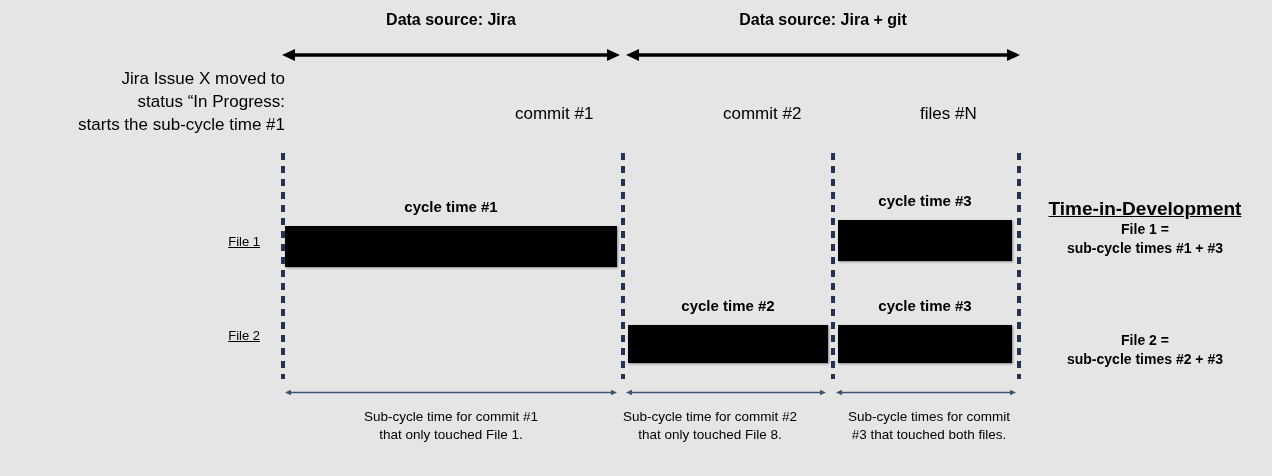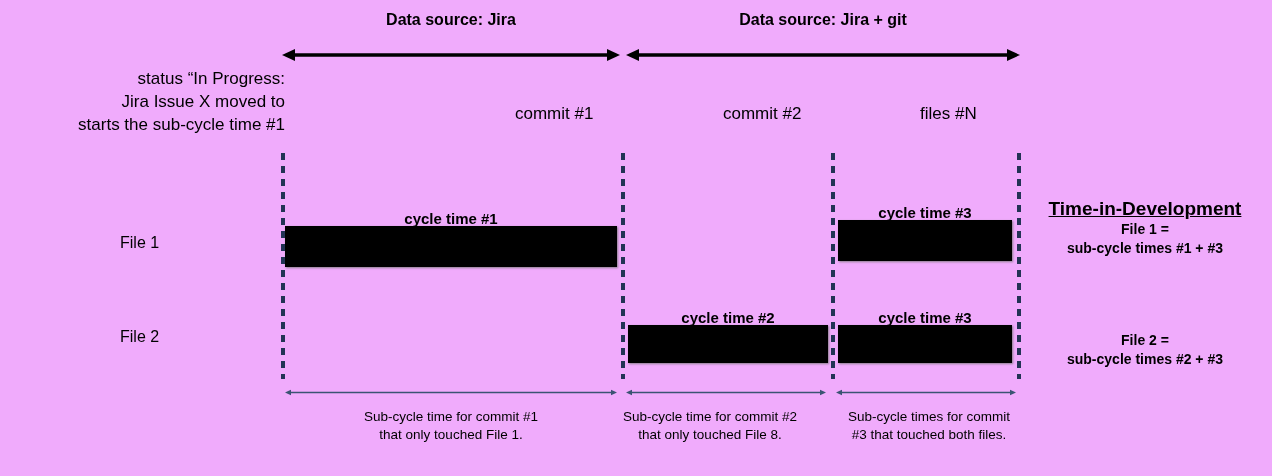--- a/index.html
+++ b/index.html
@@ -8,21 +8,21 @@
     background: #ffffff;
   }
   body {
     font-family: "Liberation Sans", sans-serif;
     color: #000000;
   }
   #canvas {
     position: relative;
     width: 1272px;
     height: 476px;
-    background: #f0abfc;
+    background: #e5e5e5;
     overflow: hidden;
   }
   .abs { position: absolute; }
 
   
   .section-label {
     font-size: 16px;
     font-weight: bold;
     text-align: center;
     line-height: 1.2;
@@ -54,36 +54,36 @@
     width: 4px;
     background-image: linear-gradient(to bottom,
                       #223355 0px, #223355 7px,
                       rgba(255,255,255,0) 7px, rgba(255,255,255,0) 13px);
     background-size: 4px 13px;
     background-repeat: repeat-y;
   }
 
   
   .row-label {
-    font-size: 16px;
-    text-align: left;
-    white-space: nowrap;
+    font-size: 13px;
+    text-align: right;
+    white-space: nowrap;
+    text-decoration: underline;
   }
 
   
   .bar {
     background: #000000;
     box-shadow: 1px 1px 2px rgba(120,120,120,0.85);
   }
   .bar-caption {
     font-size: 15px;
     font-weight: bold;
     text-align: center;
     white-space: nowrap;
-    margin-top: 12px;
   }
 
   
   .thin-arrow svg { display: block; }
 
   
   .sub-caption {
     font-size: 13.5px;
     text-align: center;
     line-height: 1.35;
@@ -124,22 +124,22 @@
 
   <div class="abs thick-arrow" style="left:626px; top:47px; width:394px; height:16px;">
     <svg width="394" height="16" viewBox="0 0 394 16">
       <line x1="10" y1="8" x2="384" y2="8" stroke="#000" stroke-width="3.4"></line>
       <polygon points="0,8 13,2 13,14" fill="#000"></polygon>
       <polygon points="394,8 381,2 381,14" fill="#000"></polygon>
     </svg>
   </div>
 
   <div class="abs left-note" style="left:10px; top:68px; width:275px;">
+    <div>Jira Issue X moved to</div>
     <div>status “In Progress:</div>
-    <div>Jira Issue X moved to</div>
     <div>starts the sub-cycle time #1</div>
   </div>
 
   <div class="abs commit-label" style="left:515px; top:104px; width:200px;">commit #1</div>
   <div class="abs commit-label" style="left:723px; top:104px; width:200px;">commit #2</div>
   <div class="abs commit-label" style="left:920px; top:104px; width:200px;">files #N</div>
 
   <div class="abs vline" style="left:281px; top:153px; height:226px;"></div>
   <div class="abs vline" style="left:621px; top:153px; height:226px;"></div>
   <div class="abs vline" style="left:831px; top:153px; height:226px;"></div>

